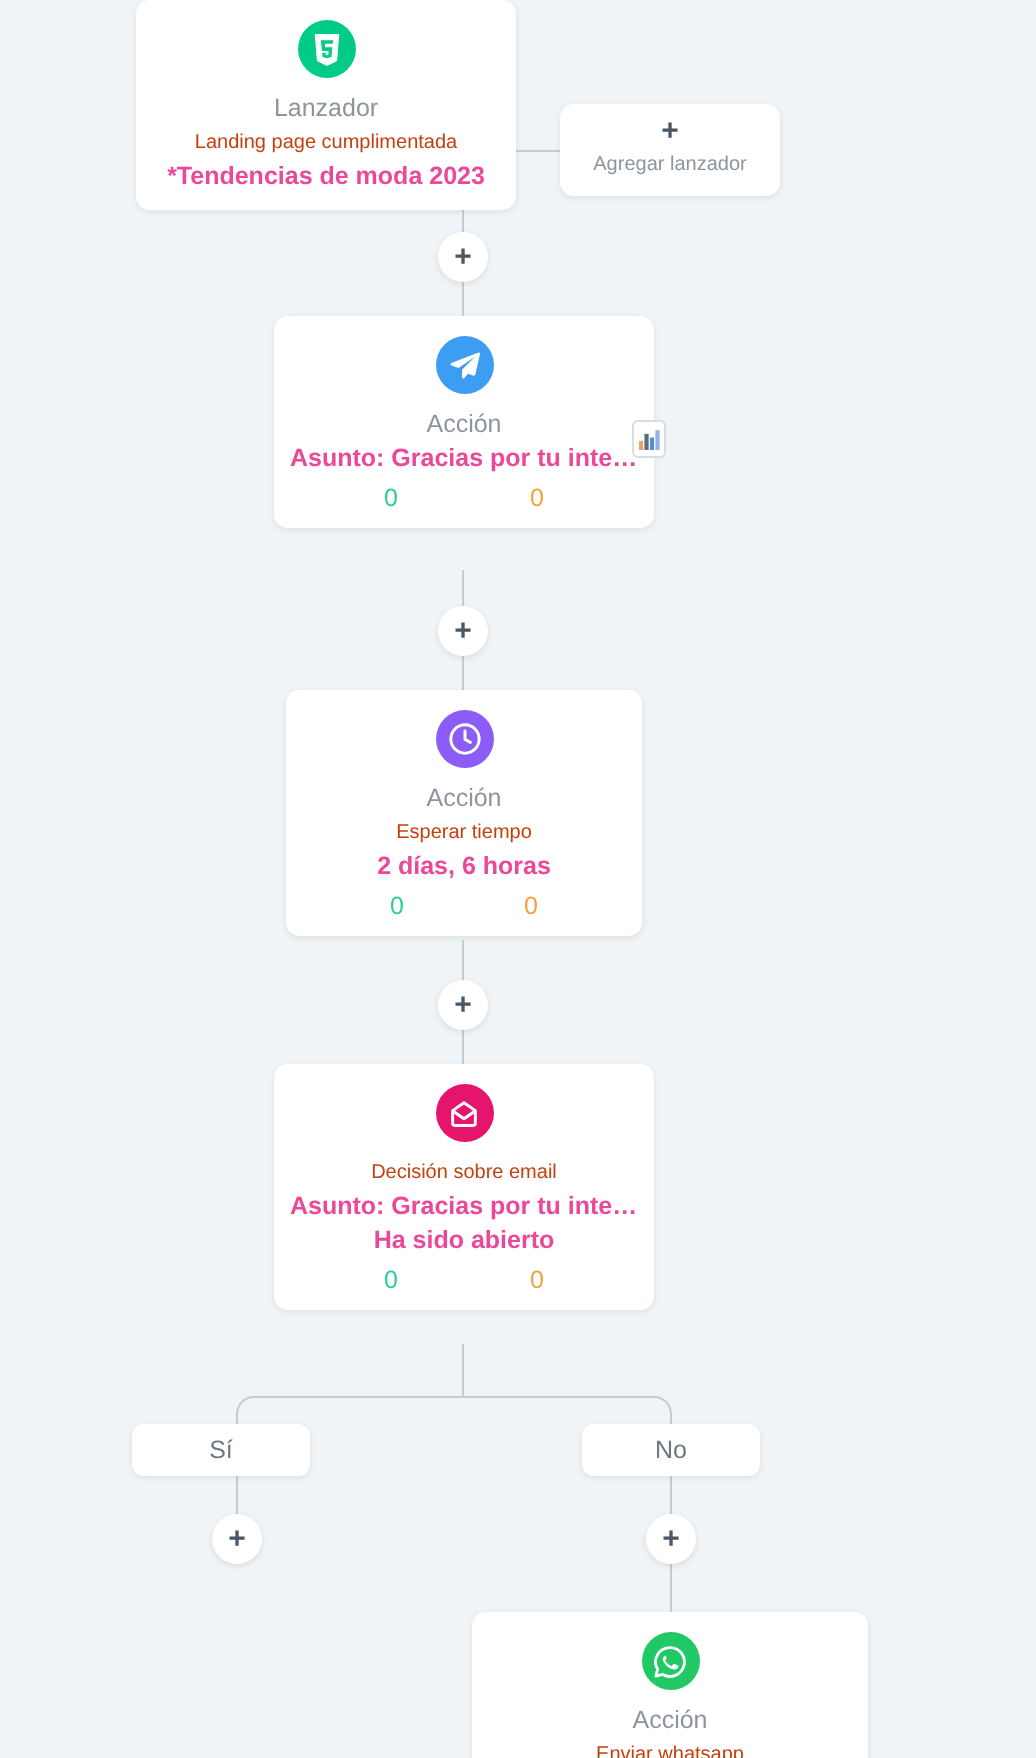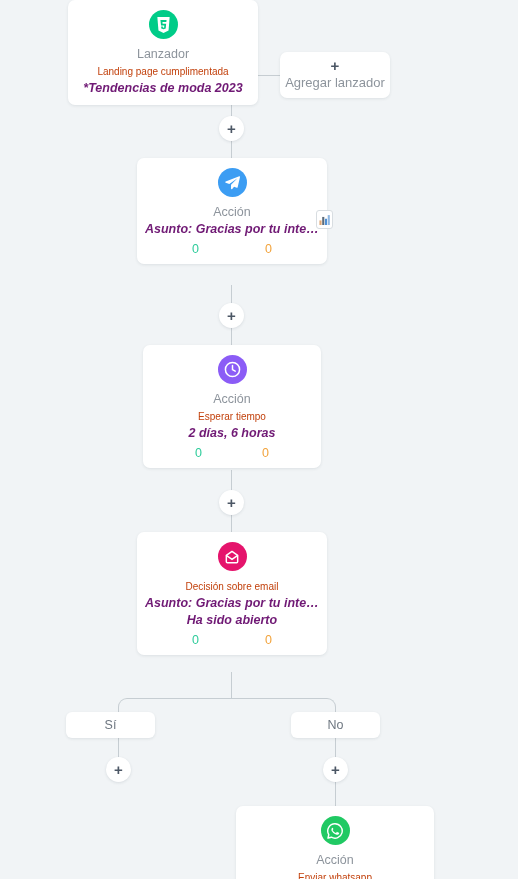--- a/index.html
+++ b/index.html
@@ -76,26 +76,25 @@
     font-size: 10px;
     color: #c2410c;
     line-height: 17px;
     white-space: nowrap;
     overflow: hidden;
     text-overflow: ellipsis;
   }
   .node-title {
     font-size: 12.5px;
     font-weight: bold;
-    color: #701a75;
+    color: #ec4899;
     line-height: 17px;
     white-space: nowrap;
     overflow: hidden;
     text-overflow: ellipsis;
-    font-style: italic;
   }
 
   .counters {
     display: flex;
     justify-content: space-around;
     margin-top: 4px;
     font-size: 12.5px;
     padding: 0 14px;
   }
   .count-ok   { color: #2ecc9b; }
@@ -114,21 +113,21 @@
     align-items: center;
     justify-content: center;
   }
   .ghost-plus {
     font-size: 15px;
     font-weight: bold;
     color: #4c5765;
     line-height: 16px;
   }
   .ghost-label {
-    font-size: 13px;
+    font-size: 10px;
     color: #8d949c;
     line-height: 18px;
   }
 
   
   .plus-btn {
     position: absolute;
     width: 25px;
     height: 25px;
     border-radius: 50%;

